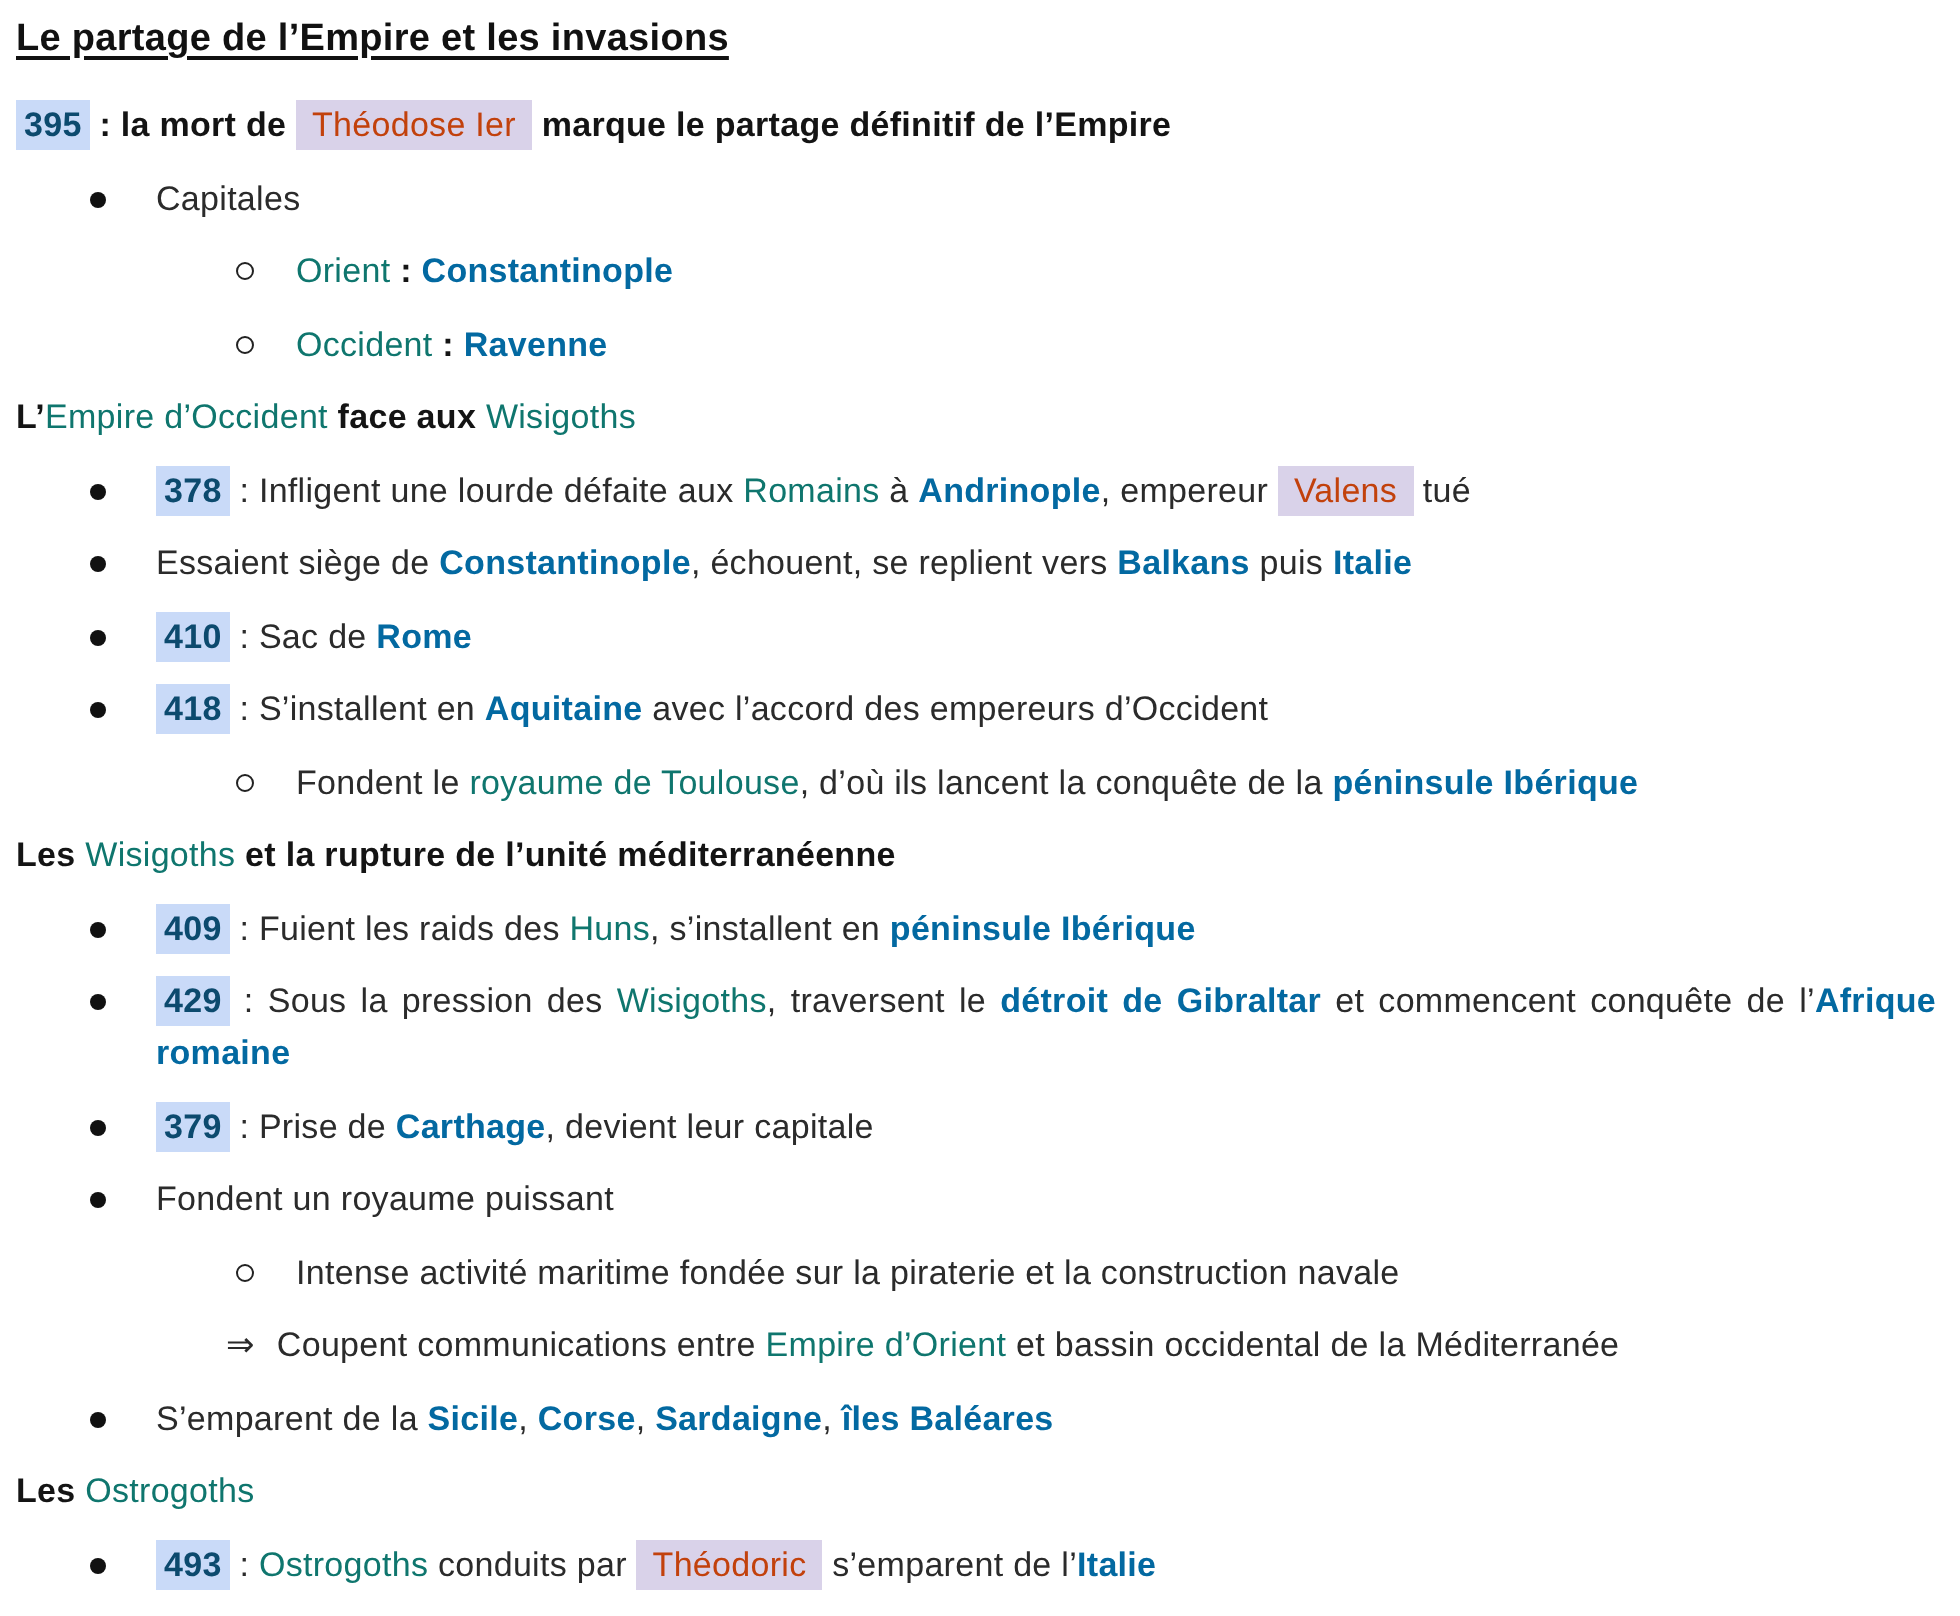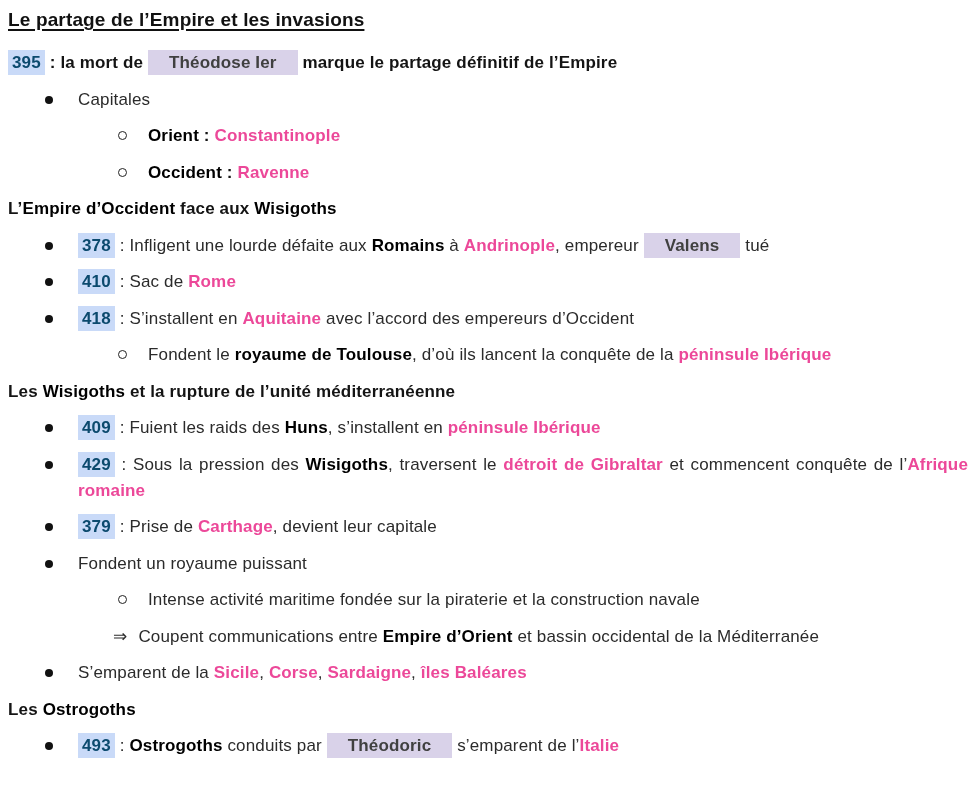--- a/index.html
+++ b/index.html
@@ -48,38 +48,39 @@
   .marker-circle {
     position: absolute;
     left: 110px; top: 8px;
     width: 7px; height: 7px;
     border: 1.6px solid #222;
     border-radius: 50%;
     background: transparent;
   }
   .r-plain   { color: #2b2b2b; font-weight: 400; }
   .r-bold    { color: #141414; font-weight: 700; }
-  .r-darkred { color: #000000; font-weight: 700; }
-  .r-salmon  { color: #ec4899; font-weight: 700; }
+  .r-darkred { color: #0f766e; font-weight: 400; }
+  .r-salmon  { color: #0369a1; font-weight: 700; }
   .r-date    { color: #0c4a6e; font-weight: 700; background: #c9daf8; padding: 3px 4px; }
-  .r-name    { color: #404040; font-weight: 700; background: #d9d2e9; padding: 3px 21px; }
+  .r-name    { color: #c2410c; font-weight: 400; background: #d9d2e9; padding: 3px 8px; }
   .r-arrow   { color: #2b2b2b; font-weight: 400; margin-right: 11px; }
 </style>
 </head>
 <body>
 
 <div class="doc">
   <div class="line title">Le partage de l’Empire et les invasions</div>
   <div id="doc-content">
       <div class="line paragraph"><span class="r-date">395</span><span class="r-bold"> : la mort de </span><span class="r-name">Théodose Ier</span><span class="r-bold"> marque le partage définitif de l’Empire</span></div>
       <div class="line bullet"><span class="marker-dot"></span><span class="r-plain">Capitales</span></div>
       <div class="line circle"><span class="marker-circle"></span><span class="r-darkred">Orient</span><span class="r-bold"> : </span><span class="r-salmon">Constantinople</span></div>
       <div class="line circle"><span class="marker-circle"></span><span class="r-darkred">Occident</span><span class="r-bold"> : </span><span class="r-salmon">Ravenne</span></div>
       <div class="line heading"><span class="r-bold">L’</span><span class="r-darkred">Empire d’Occident</span><span class="r-bold"> face aux </span><span class="r-darkred">Wisigoths</span></div>
       <div class="line bullet"><span class="marker-dot"></span><span class="r-date">378</span><span class="r-plain"> : Infligent une lourde défaite aux </span><span class="r-darkred">Romains</span><span class="r-plain"> à </span><span class="r-salmon">Andrinople</span><span class="r-plain">, empereur </span><span class="r-name">Valens</span><span class="r-plain"> tué</span></div>
+      <div class="line bullet"><span class="marker-dot"></span><span class="r-plain">Essaient siège de </span><span class="r-salmon">Constantinople</span><span class="r-plain">, échouent, se replient vers </span><span class="r-salmon">Balkans</span><span class="r-plain"> puis </span><span class="r-salmon">Italie</span></div>
       <div class="line bullet"><span class="marker-dot"></span><span class="r-date">410</span><span class="r-plain"> : Sac de </span><span class="r-salmon">Rome</span></div>
       <div class="line bullet"><span class="marker-dot"></span><span class="r-date">418</span><span class="r-plain"> : S’installent en </span><span class="r-salmon">Aquitaine</span><span class="r-plain"> avec l’accord des empereurs d’Occident</span></div>
       <div class="line circle"><span class="marker-circle"></span><span class="r-plain">Fondent le </span><span class="r-darkred">royaume de Toulouse</span><span class="r-plain">, d’où ils lancent la conquête de la </span><span class="r-salmon">péninsule Ibérique</span></div>
       <div class="line heading"><span class="r-bold">Les </span><span class="r-darkred">Wisigoths</span><span class="r-bold"> et la rupture de l’unité méditerranéenne</span></div>
       <div class="line bullet"><span class="marker-dot"></span><span class="r-date">409</span><span class="r-plain"> : Fuient les raids des </span><span class="r-darkred">Huns</span><span class="r-plain">, s’installent en </span><span class="r-salmon">péninsule Ibérique</span></div>
       <div class="line bullet justify"><span class="marker-dot"></span><span class="r-date">429</span><span class="r-plain"> : Sous la pression des </span><span class="r-darkred">Wisigoths</span><span class="r-plain">, traversent le </span><span class="r-salmon">détroit de Gibraltar</span><span class="r-plain"> et commencent conquête de l’</span><span class="r-salmon">Afrique romaine</span></div>
       <div class="line bullet"><span class="marker-dot"></span><span class="r-date">379</span><span class="r-plain"> : Prise de </span><span class="r-salmon">Carthage</span><span class="r-plain">, devient leur capitale</span></div>
       <div class="line bullet"><span class="marker-dot"></span><span class="r-plain">Fondent un royaume puissant</span></div>
       <div class="line circle"><span class="marker-circle"></span><span class="r-plain">Intense activité maritime fondée sur la piraterie et la construction navale</span></div>
       <div class="line arrow"><span class="r-arrow">⇒</span><span class="r-plain">Coupent communications entre </span><span class="r-darkred">Empire d’Orient</span><span class="r-plain"> et bassin occidental de la Méditerranée</span></div>

